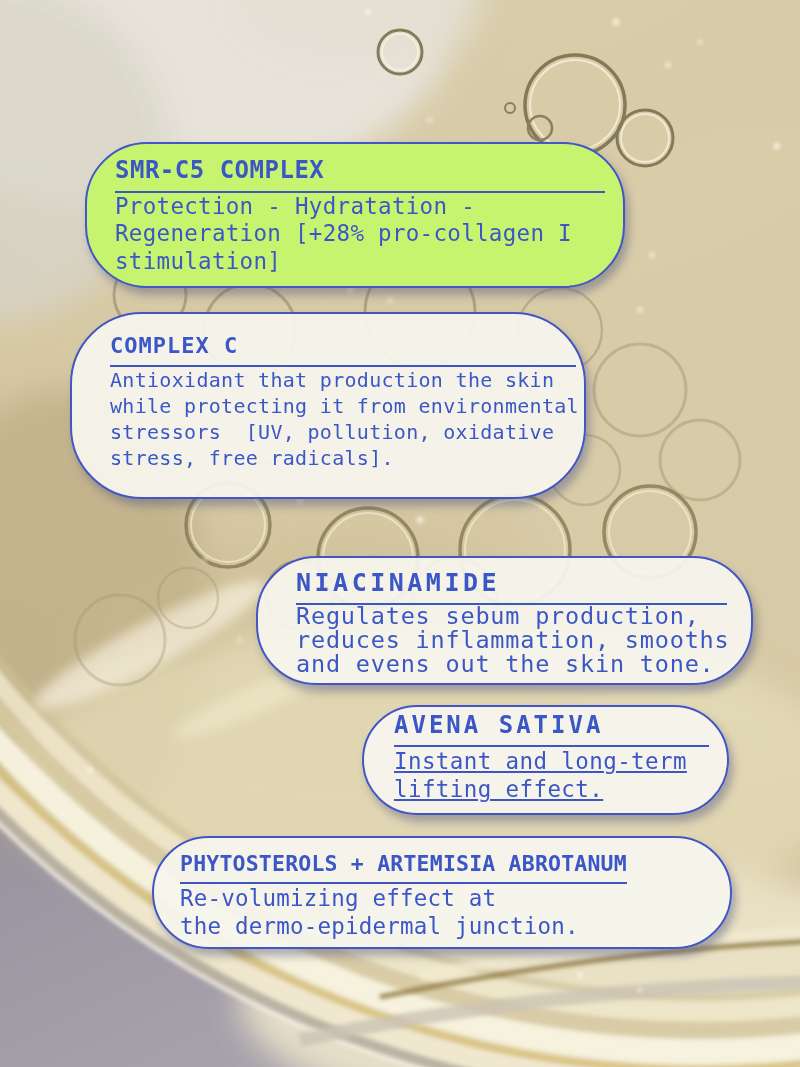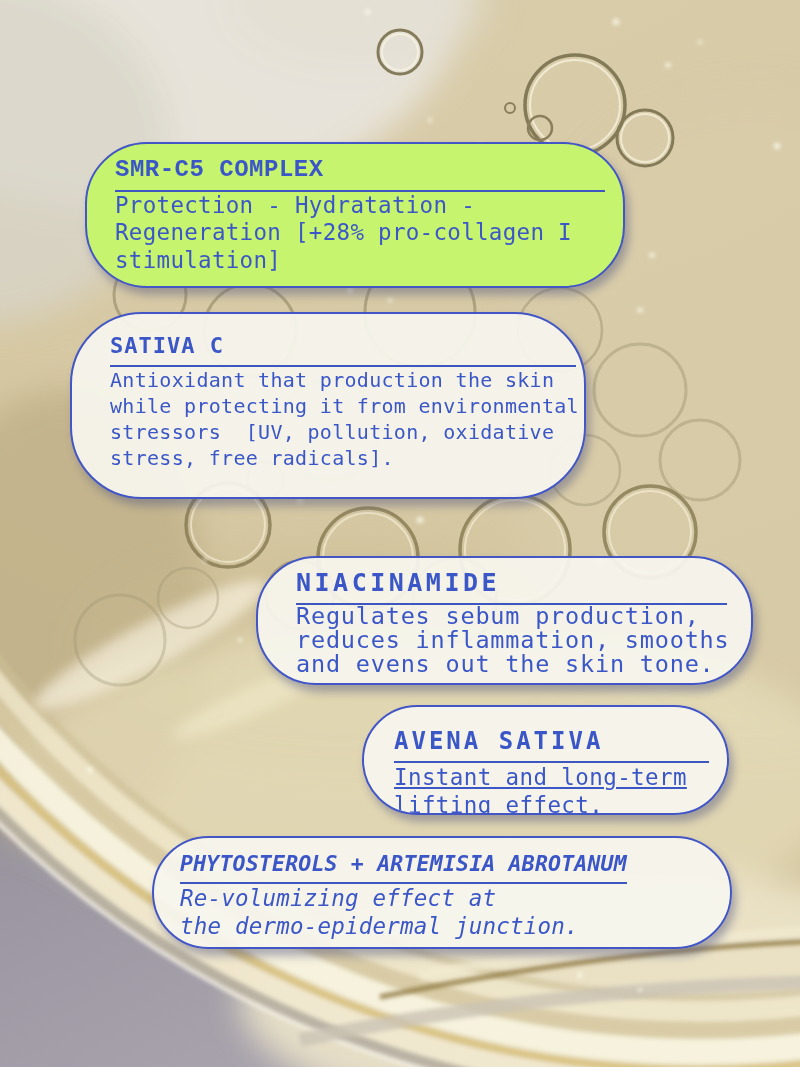--- a/index.html
+++ b/index.html
@@ -25,40 +25,40 @@
     white-space:nowrap;
     padding-bottom:7px;
   }
   .callout .body{
     white-space:pre;
     margin-top:7px;
   }
   
   .c-smr{left:85px;top:142px;width:540px;height:146px;border-radius:62px;
          padding:12px 18px 0 28px;background:#c7f46e;}
-  .c-smr .title{font-size:24px;letter-spacing:.5px;font-family:Liberation Mono, monospace;}
+  .c-smr .title{font-size:24px;letter-spacing:.5px;}
   .c-smr .body{font-size:22.5px;letter-spacing:.3px;line-height:1.22;}
   
   .c-vitc{left:70px;top:312px;width:516px;height:187px;border-radius:72px;
           padding:19px 8px 0 38px;}
   .c-vitc .title{font-size:22px;letter-spacing:1px;}
   .c-vitc .body{font-size:20px;letter-spacing:.3px;line-height:1.3;margin-top:9px;}
   
   .c-niac{left:256px;top:556px;width:497px;height:129px;border-radius:60px;
           padding:10px 24px 0 38px;}
   .c-niac .title{font-size:25px;letter-spacing:3.5px;padding-bottom:6px;}
   .c-niac .body{font-size:23.5px;letter-spacing:.8px;line-height:1.02;margin-top:5px;}
   
   .c-avena{left:362px;top:705px;width:367px;height:110px;border-radius:55px;
-           padding:20px 18px 0 30px;}
+           padding:4px 18px 0 30px;}
   .c-avena .title{font-size:24px;letter-spacing:3px;padding-bottom:6px;}
   .c-avena .body{font-size:22.5px;letter-spacing:.4px;line-height:1.26;margin-top:6px;text-decoration:underline;}
   
   .c-phyto{left:152px;top:836px;width:580px;height:113px;border-radius:57px;
-           padding:13px 26px 0 26px;font-style:italic;}
+           padding:13px 26px 0 26px;}
   .c-phyto .title{display:table;font-size:21.5px;letter-spacing:.2px;padding-bottom:6px;}
   .c-phyto .body{font-size:22.5px;letter-spacing:.2px;line-height:1.26;margin-top:7px;}
 </style>
 </head>
 <body>
 
 <div class="stage">
 
   <svg width="800" height="1067" viewBox="0 0 800 1067">
     <defs>
@@ -198,21 +198,21 @@
   </svg>
 
   <div class="callout c-smr">
     <span class="title">SMR-C5 COMPLEX</span>
     <span class="body">Protection - Hydratation -
 Regeneration [+28% pro-collagen I
 stimulation]</span>
   </div>
 
   <div class="callout c-vitc">
-    <span class="title">SATIVA C</span>
+    <span class="title">COMPLEX C</span>
     <span class="body">Antioxidant that production the skin
 while protecting it from environmental
 stressors  [UV, pollution, oxidative
 stress, free radicals].</span>
   </div>
 
   <div class="callout c-niac">
     <span class="title">NIACINAMIDE</span>
     <span class="body">Regulates sebum production,
 reduces inflammation, smooths

